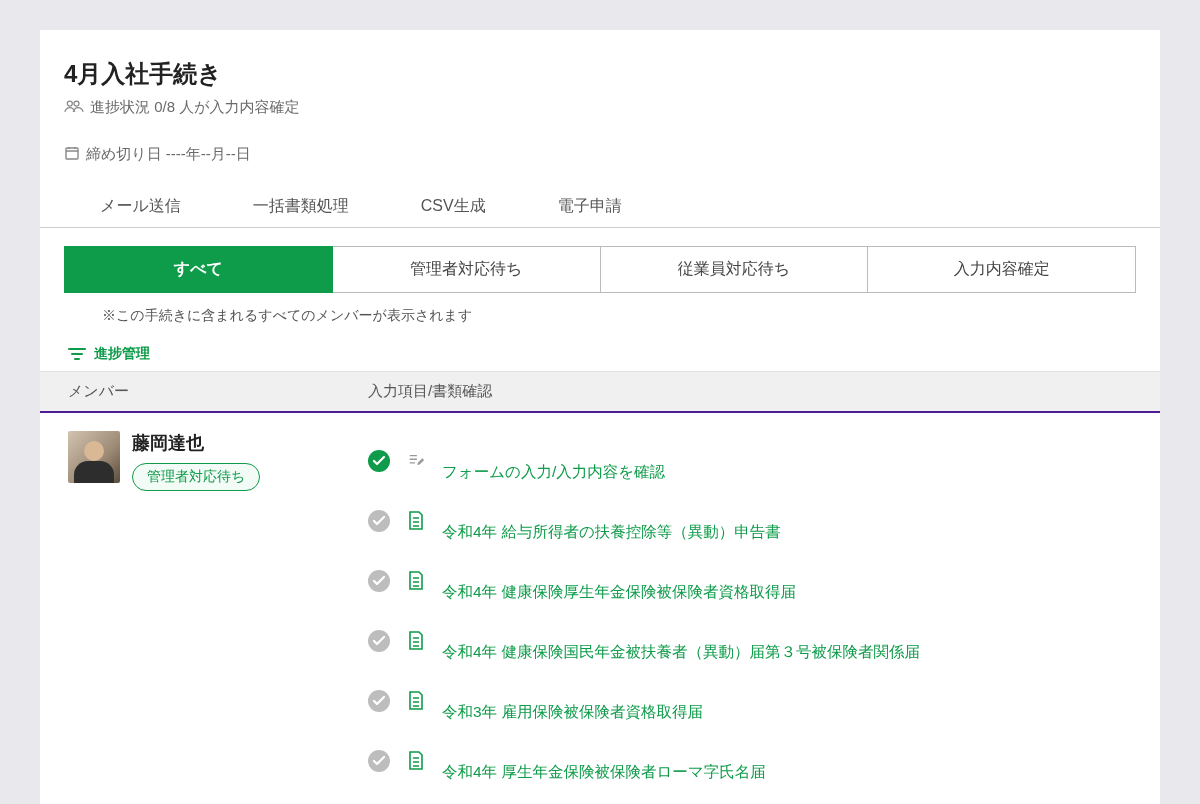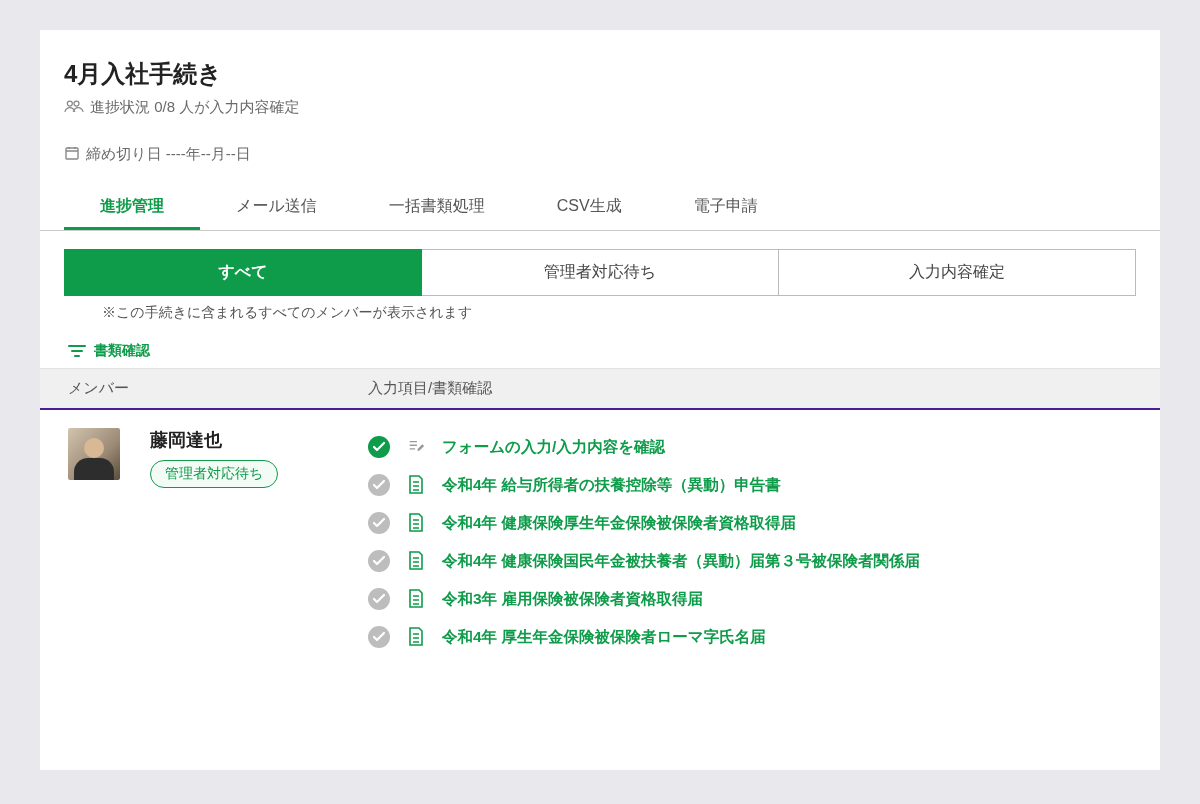--- a/index.html
+++ b/index.html
@@ -43,21 +43,21 @@
       font-size: 16px;
       cursor: pointer;
     }
     .tab.active {
       color: #0e9b4a;
       font-weight: 600;
       border-bottom: 3px solid #0e9b4a;
     }
     .filter-tabs {
       display: flex;
-      margin: 18px 0 6px 0;
+      margin: 18px 0 12px 0;
       padding: 0 24px;
       width: 100%;
       justify-content: space-between;
     }
     .filter-tab {
       flex: 1;
       border: 1px solid #bbb;
       padding: 12px 0;
       text-align: center;
       font-size: 16px;
@@ -93,21 +93,21 @@
       background: #f0f0f0;
       border-top: 1px solid #e2e2e2;
       border-bottom: 2px solid #4c1d95;
       padding: 10px 28px;
       color: #555;
       font-size: 15px;
     }
     .th-member { width: 300px; }
     .th-items { flex: 1; }
     .row { display: flex; padding: 18px 28px 40px; }
-    .member-cell { width: 300px; display: flex; gap: 30px; }
+    .member-cell { width: 300px; display: flex; gap: 12px; }
     .avatar {
       width: 52px; height: 52px;
       background: linear-gradient(135deg,#d2c4b0 0%, #9c8a75 60%, #5a4d3d 100%);
       border-radius: 2px;
       position: relative;
       overflow: hidden;
     }
     .avatar::before{
       content:"";
       position:absolute;
@@ -146,23 +146,24 @@
     }
     .status-circle {
       width: 22px; height: 22px;
       display: inline-flex; align-items:center; justify-content:center;
     }
     .status-circle svg { width: 22px; height: 22px; }
     .item-icon { width: 20px; display:inline-flex; align-items:center; justify-content:center; }
     .item-icon svg { width: 18px; height: 20px; }
     .item-label {
       color: #0e9b4a;
-      font-weight: 700;
+      font-weight: 400;
       font-size: 15.5px;
       cursor: pointer;
+      margin-top: 23px;
     }
   </style>
 </head>
 <body>
 
 <div class="card">
   <div class="header">
     <h1 class="page-title">4月入社手続き</h1>
     <div class="meta-row">
       <span class="meta-item">
@@ -181,42 +182,42 @@
             <rect x="2" y="3" width="12" height="11" rx="1"></rect>
               <path d="M2 6h12M5 2v2M11 2v2"></path>
           </svg>
         </span>
         <span>締め切り日 ----年--月--日</span>
       </span>
     </div>
   </div>
 
   <div class="tabs">
-    <div class="tab active">進捗管理</div>
     <div class="tab">メール送信</div>
     <div class="tab">一括書類処理</div>
     <div class="tab">CSV生成</div>
     <div class="tab">電子申請</div>
   </div>
 
   <div class="filter-tabs">
     <div class="filter-tab active">すべて</div>
     <div class="filter-tab">管理者対応待ち</div>
+    <div class="filter-tab">従業員対応待ち</div>
     <div class="filter-tab">入力内容確定</div>
   </div>
 
   <div class="note">※この手続きに含まれるすべてのメンバーが表示されます</div>
 
   <div class="refine-row">
     <span class="refine-icon">
       <svg viewBox="0 0 18 14" fill="none" stroke="#0e9b4a" stroke-width="2" stroke-linecap="round">
         <path d="M1 2h16M4 7h10M7 12h4"></path>
       </svg>
     </span>
-    <span>書類確認</span>
+    <span>進捗管理</span>
   </div>
 
   <div class="table-header">
     <div class="th-member">メンバー</div>
     <div class="th-items">入力項目/書類確認</div>
   </div>
 
   <div class="row">
     <div class="member-cell">
       <div class="avatar"></div>

